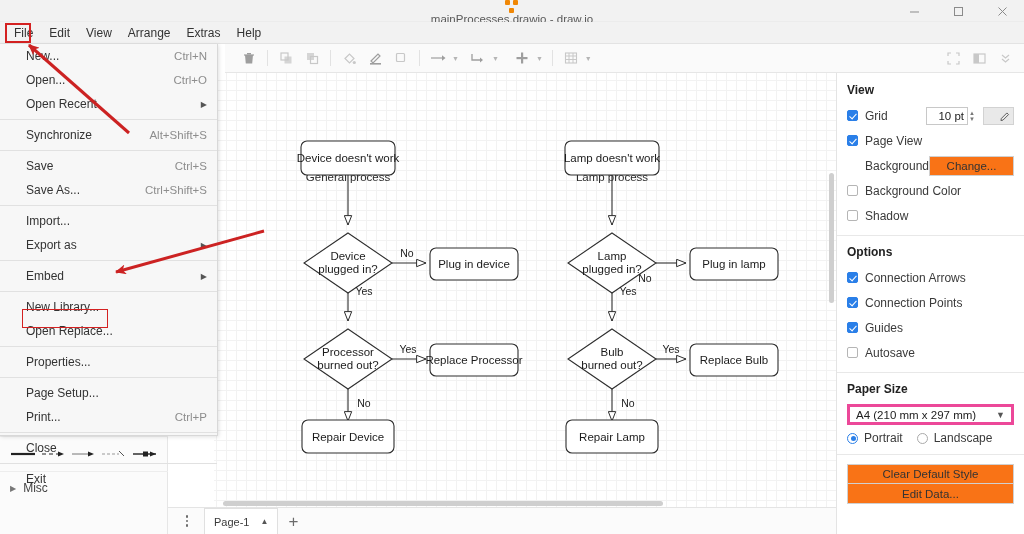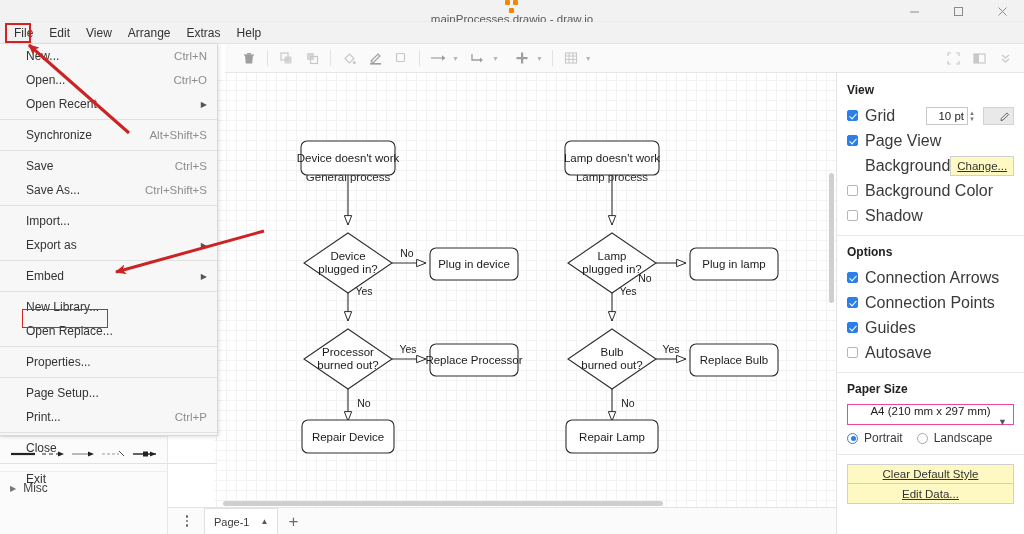--- a/index.html
+++ b/index.html
@@ -165,21 +165,21 @@
     flex:1; display:flex; align-items:center; justify-content:center;
     font-size:12px; color:#333; background:#f4f4f4; border-bottom:1px solid #e0e0e0;
   }
   .rp-tab.active { background:#ffffff; font-weight:bold; border-bottom:1px solid #fff; }
   #rp-close { width:24px; display:flex; align-items:center; justify-content:center;
     color:#9b9b9b; font-size:13px; background:#f4f4f4; border-bottom:1px solid #e0e0e0; }
 
   .rp-body { padding:8px 10px 0 10px; }
   .rp-section-title { font-weight:bold; font-size:12px; color:#222; margin:2px 0 8px 0; }
   .rp-row { display:flex; align-items:center; height:21px; margin-bottom:4px; }
-  .rp-label { font-size:16px; color:#3a3a3a; }
+  .rp-label { font-size:12px; color:#3a3a3a; }
   .cb {
     width:11px; height:11px; border:1px solid #b5b5b5; border-radius:2px;
     background:#fff; margin-right:7px; flex:none; position:relative;
   }
   .cb.checked { background:#2a7fe8; border-color:#2a7fe8; }
   .cb.checked::after {
     content:""; position:absolute; left:3px; top:0.5px; width:3px; height:6px;
     border:solid #fff; border-width:0 1.6px 1.6px 0; transform:rotate(42deg);
   }
   .cb.spacer { visibility:hidden; }
@@ -192,30 +192,30 @@
     display:flex; align-items:center; justify-content:flex-end;
   }
   .spinner { display:flex; flex-direction:column; margin-left:1px; color:#777; font-size:6px; line-height:6px; }
   .color-chip {
     width:31px; height:18px; border:1px solid #d2d2d2; background:#e9e9e9;
     margin-left:8px; display:flex; align-items:center; justify-content:flex-end;
     padding-right:2px;
   }
   .pencil { width:11px; height:11px; color:#555; }
   .btn {
-    border:1px solid #d0d0d0; background:#fef9c3; height:20px;
+    border:1px solid #d0d0d0; background:#f97316; height:20px;
     display:flex; align-items:center; justify-content:center;
-    font-size:11.5px; color:#333;text-decoration:underline;
+    font-size:11.5px; color:#333;
   }
   #change-btn { margin-left:auto; width:100px; }
   .rp-divider { height:1px; background:#e8e8e8; margin:9px -10px 9px -10px; }
   .select-box {
-    width:100%; height:21px; border:1px solid #ec4899; background:#fff;
+    width:100%; height:21px; border:3px solid #ec4899; background:#fff;
     display:flex; align-items:center; padding:0 6px; font-size:11.5px; color:#222;
-    position:relative; margin-bottom:6px;flex-direction:column;
+    position:relative; margin-bottom:6px;
   }
   .select-box .chev { margin-left:auto; font-size:9px; color:#555; }
   .radio-row { display:flex; align-items:center; font-size:12px; color:#3a3a3a; }
   .rd { width:11px; height:11px; border-radius:50%; border:1px solid #aaa; background:#fff;
     margin-right:6px; position:relative; flex:none; }
   .rd.on { border-color:#2a7fe8; }
   .rd.on::after { content:""; position:absolute; left:2.5px; top:2.5px; width:5px; height:5px;
     border-radius:50%; background:#2a7fe8; }
   #wide-btns { padding:0 10px; }
   #wide-btns .btn { width:100%; margin-bottom:0; }

